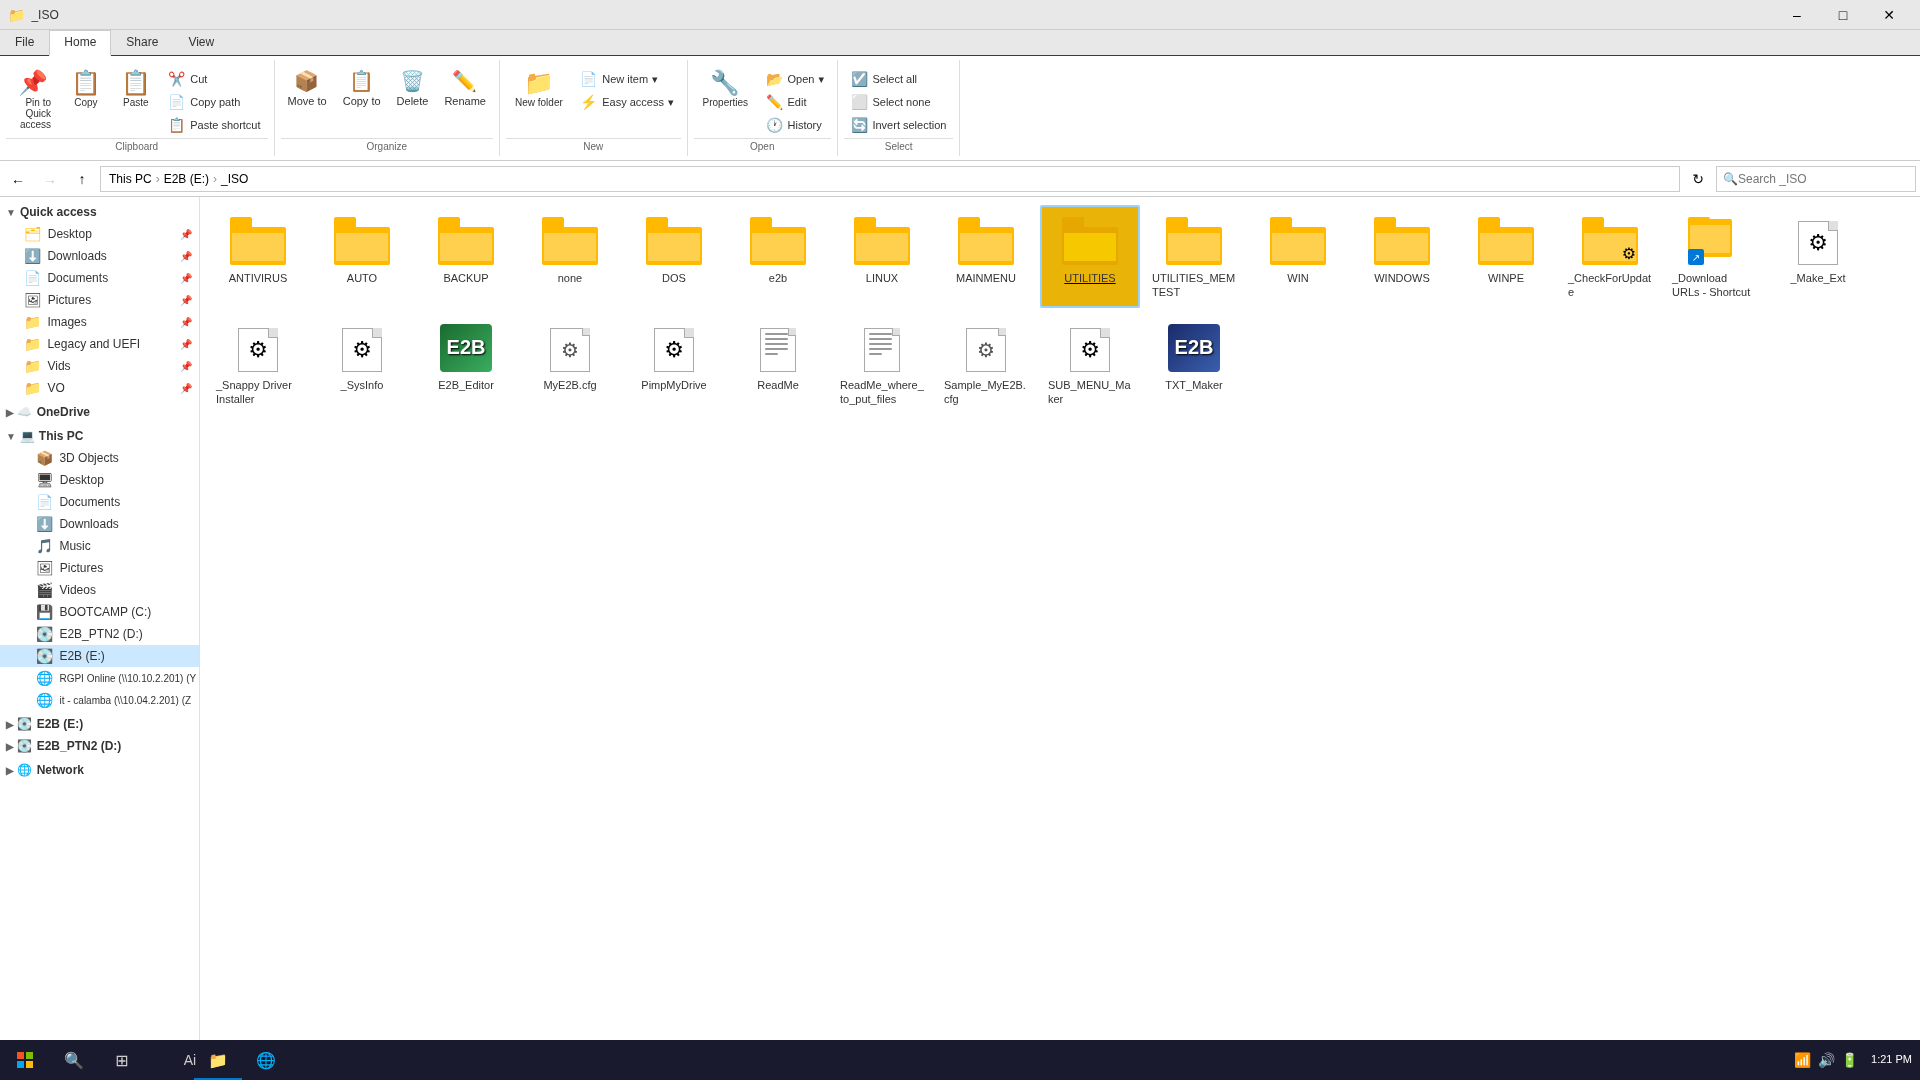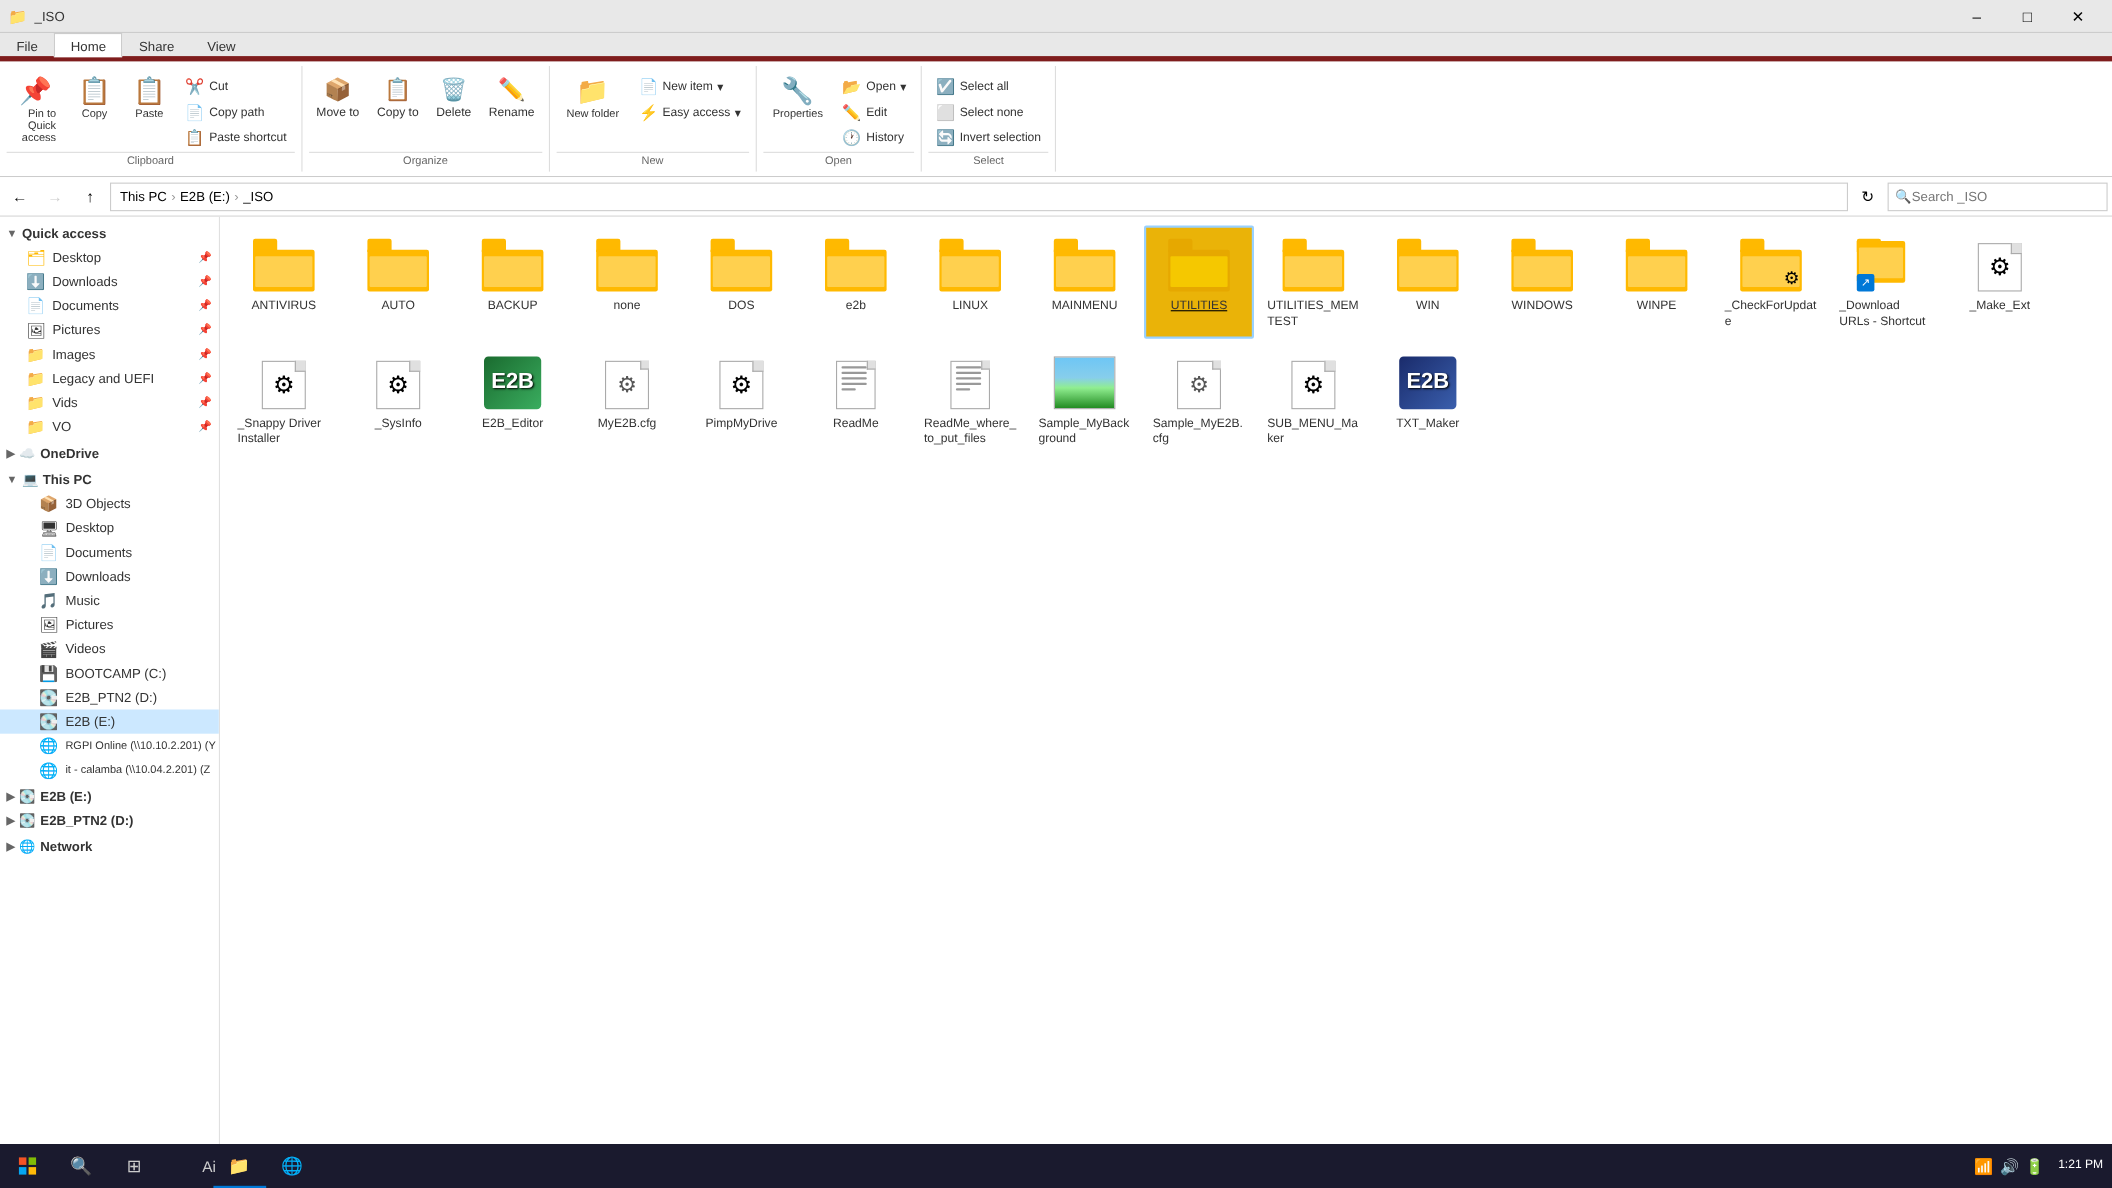--- a/index.html
+++ b/index.html
@@ -16,21 +16,21 @@
     .title-bar-title { font-size: 12px; color: #333; }
     .title-bar-controls { display: flex; }
     .title-bar-btn {
       width: 46px; height: 30px; border: none; background: transparent;
       cursor: pointer; font-size: 14px; display: flex; align-items: center; justify-content: center;
     }
 
     
     .ribbon-tabs {
       display: flex; background: #e8e8e8; height: 26px;
-      border-bottom: 5px solid #7f1d1d;
+      border-bottom: 1px solid #7f1d1d;
     }
     .ribbon-tab {
       padding: 4px 14px; cursor: pointer; font-size: 12px; color: #333;
       border: 1px solid transparent; position: relative;
     }
     .ribbon-tab.active {
       background: white; border-color: #ccc #ccc white #ccc;
       margin-bottom: -1px; z-index: 2;
     }
 
@@ -745,26 +745,20 @@
                 <div style="height: 2px; background: rgb(153, 153, 153); border-radius: 1px; margin-bottom: 3px; width: 90%;"></div>
                 <div style="height: 2px; background: rgb(153, 153, 153); border-radius: 1px; margin-bottom: 3px; width: 50%;"></div>
               </div>
               <div style="position: absolute; top: 4px; right: 4px; width: 8px; height: 8px; background: rgb(224, 224, 224); border-left: 1px solid rgb(170, 170, 170); border-bottom: 1px solid rgb(170, 170, 170);"></div>
             </div>
           </div>
           <div class="file-name">ReadMe_where_to_put_files</div>
         </div>
         <div class="file-item">
           <div class="file-icon">
-            <div style="width: 56px; height: 48px; border: 1px solid rgb(170, 170, 170); overflow: hidden; background: linear-gradient(rgb(110, 198, 245) 0%, rgb(135, 206, 235) 40%, rgb(144, 238, 144) 60%, rgb(34, 139, 34) 100%);"></div>
-          </div>
-          <div class="file-name">Sample_MyBackground</div>
-        </div>
-        <div class="file-item">
-          <div class="file-icon">
             <div style="width: 48px; height: 48px; position: relative;">
               <div style="position: absolute; inset: 4px 4px 0px; background: white; border: 1px solid rgb(170, 170, 170); display: flex; align-items: center; justify-content: center;">
                 <span style="font-size: 20px; color: rgb(85, 85, 85);">⚙</span>
               </div>
               <div style="position: absolute; top: 4px; right: 4px; width: 8px; height: 8px; background: rgb(224, 224, 224); border-left: 1px solid rgb(170, 170, 170); border-bottom: 1px solid rgb(170, 170, 170);"></div>
             </div>
           </div>
           <div class="file-name">Sample_MyE2B.cfg</div>
         </div>
         <div class="file-item">

